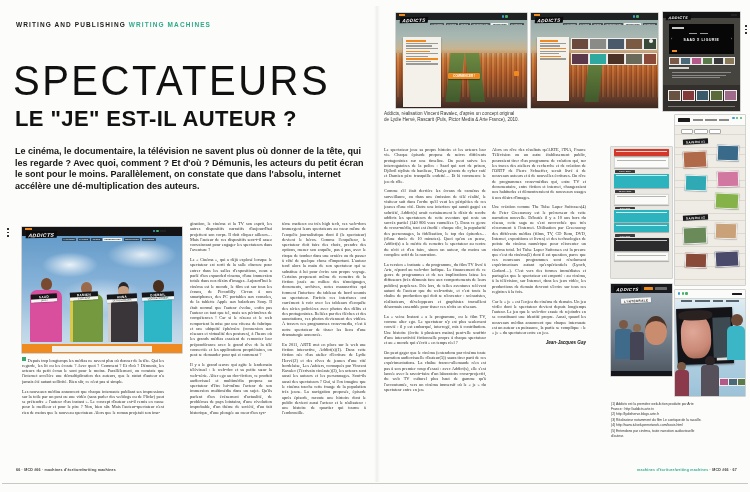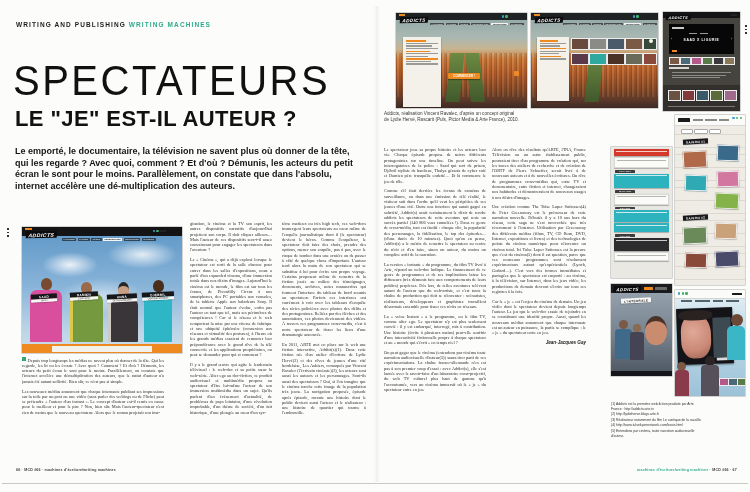--- a/index.html
+++ b/index.html
@@ -116,21 +116,21 @@
       <i></i>
       <i></i>
     </div>
 
   <div class="eyebrow">
     <span>WRITING AND PUBLISHING</span>
     <span class="teal">WRITING MACHINES</span>
   </div>
   <div class="title">SPECTATEURS</div>
   <div class="subtitle">LE "JE" EST-IL AUTEUR ?</div>
-  <div class="standfirst">Le emporté, le documentaire, la télévision ne savent plus où donner de la tête, qui les regarde ? Avec quoi, comment ? Et d'où ? Démunis, les acteurs du petit écran le sont pour le moins. Parallèlement, on constate que dans l'absolu, internet accélère une dé-multiplication des auteurs.</div>
+  <div class="standfirst">Le cinéma, le documentaire, la télévision ne savent plus où donner de la tête, qui les regarde ? Avec quoi, comment ? Et d'où ? Démunis, les acteurs du petit écran le sont pour le moins. Parallèlement, on constate que dans l'absolu, internet accélère une dé-multiplication des auteurs.</div>
 
   <div class="shot" style="left:22px;top:227px;width:160px;height:126px;">
     <div class="sky1"></div>
     <div class="topbar" style="height:9px;"></div>
     <div class="abs" style="left:3px;top:1px;width:7px;height:2.4px;background:var(--orange);"></div>
     <div class="logo" style="left:4px;top:4px;font-size:5.2px;">ADDICTS</div>
     <div class="dots" style="right:16px;top:3px;">
         <i class="d-b"></i>
         <i class="d-g"></i>
         <i class="d-k"></i>

